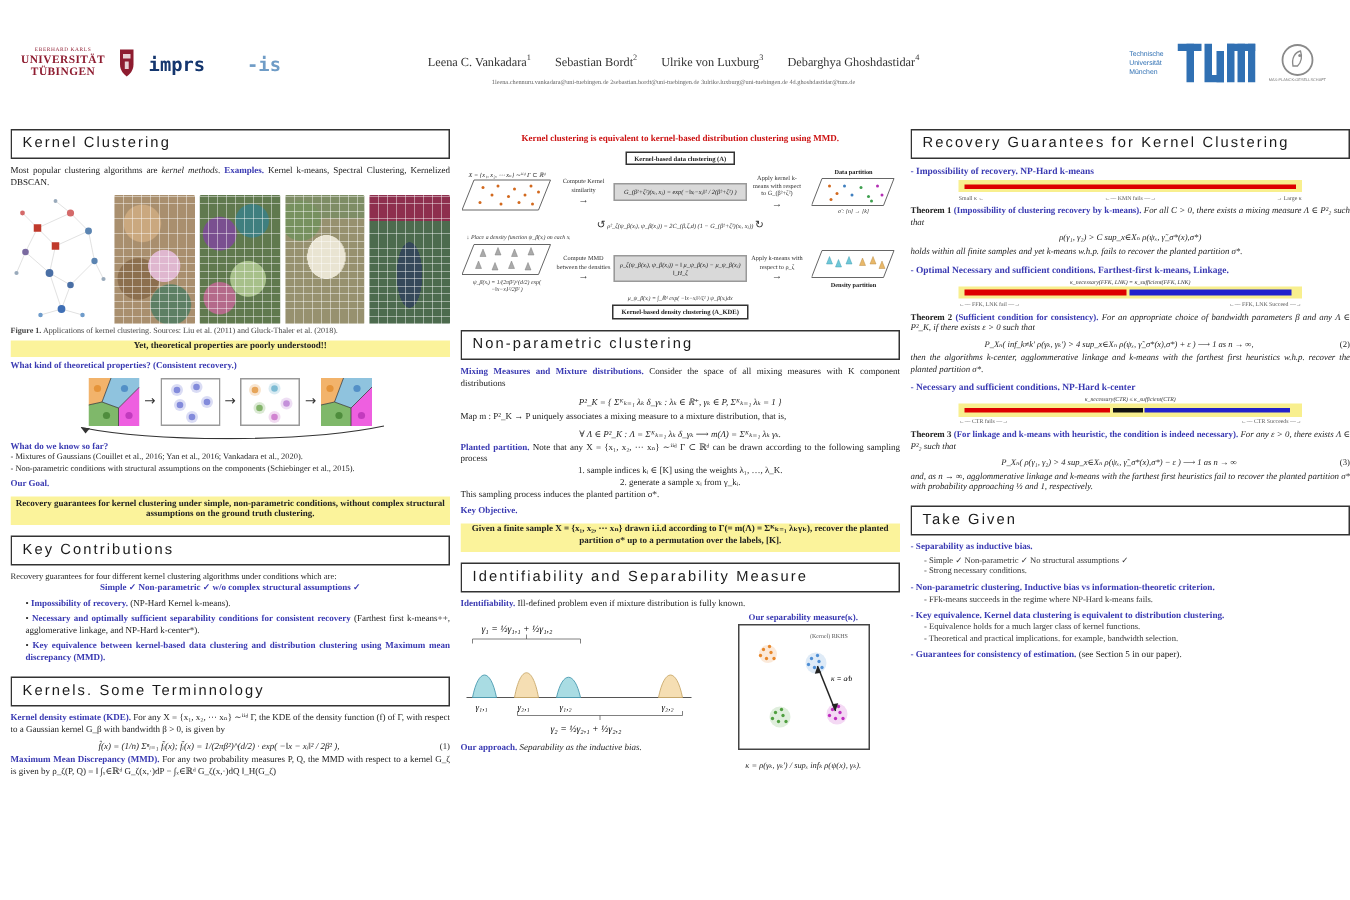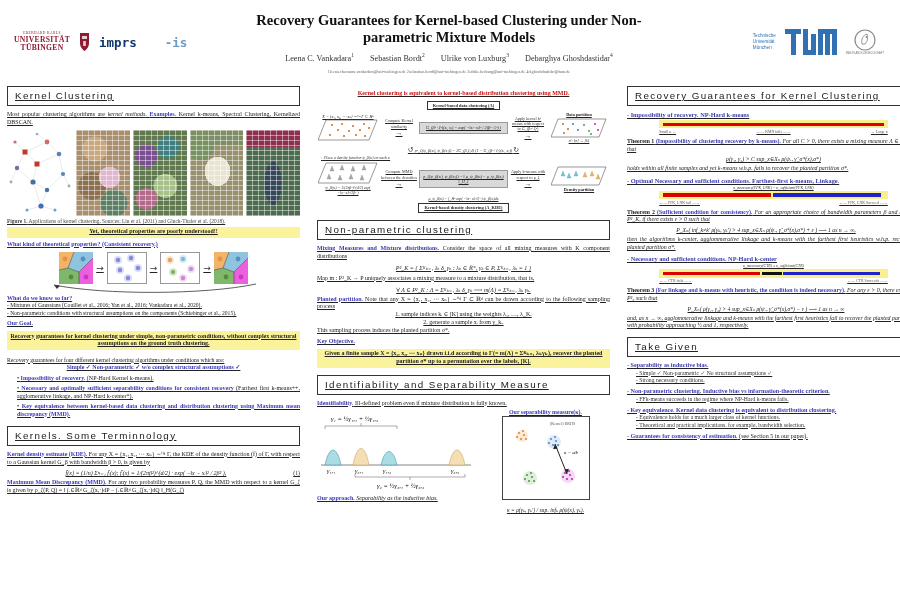--- a/index.html
+++ b/index.html
@@ -20,21 +20,21 @@
   .tueb .l1{font-size:3.6px;letter-spacing:.4px;}
   .tueb .l2,.tueb .l3{font-size:7.6px;font-weight:bold;letter-spacing:.3px;}
   .imprs{font-family:"DejaVu Sans Mono",monospace;font-weight:bold;font-size:12.5px;}
   .imprs .a{color:#14366e;}
   .imprs .b{color:#6f9cc6;margin-left:28px;}
   .tumtxt{color:#3070b3;font-family:"Liberation Sans",sans-serif;font-size:4.6px;line-height:1.25;text-align:left;}
   .mpg{display:flex;flex-direction:column;align-items:center;}
   .mpg-cap{font-size:2.6px;color:#777;font-family:"Liberation Sans",sans-serif;margin-top:1px;}
 
   
-  .cols{display:flex;gap:17px;padding:2px 7px 0 7px;align-items:flex-start;text-decoration:underline;}
+  .cols{display:flex;gap:7px;padding:2px 7px 0 7px;align-items:flex-start;}
   .col{width:293px;flex:none;height:512px;overflow:hidden;}
   .sec{margin-bottom:7px;}
   .sec-h{border:1.1px solid #333;padding:3px 7px 4px 7px;font-family:"Liberation Sans","DejaVu Sans",sans-serif;font-size:9.8px;letter-spacing:1.4px;color:#1a1a1a;background:#fff;margin-bottom:5px;}
   .body-t{font-size:6px;line-height:1.32;text-align:justify;}
   .blue{color:#3a3ab2;font-weight:bold;}
   .redb{color:#c11;font-weight:bold;}
   .em{font-style:italic;}
   .hl{background:#fbf39b;font-weight:bold;text-align:center;font-size:6px;line-height:1.3;padding:1.5px 3px;margin:3px 0;}
   .caption{font-size:5.4px;color:#444;margin-top:2px;text-align:justify;}
   .formula{font-size:6px;text-align:center;font-style:italic;margin:3px 0;}
@@ -108,21 +108,20 @@
       </div>
       <svg width="13" height="20" viewBox="0 0 13 20">
         <path d="M2 1 h9 v10 c0 4 -2.5 6.5 -4.5 8 C4.5 17.5 2 15 2 11 Z" fill="#8e1c30"></path>
         <rect x="4" y="4" width="5" height="3" fill="#fff" opacity=".8"></rect>
         <rect x="5.2" y="9" width="2.6" height="5" fill="#fff" opacity=".8"></rect>
       </svg>
       <div class="imprs"><span class="a">imprs</span><span class="b">-is</span></div>
     </div>
 
     <div class="hdr-center">
-      <div class="title">Recovery Guarantees for Kernel-based Clustering under Non-parametric Mixture Models</div>
       <div class="authors">
         <span class="auth"><span>Leena C. Vankadara</span><sup>1</sup></span>
         <span class="auth"><span>Sebastian Bordt</span><sup>2</sup></span>
         <span class="auth"><span>Ulrike von Luxburg</span><sup>3</sup></span>
         <span class="auth"><span>Debarghya Ghoshdastidar</span><sup>4</sup></span>
       </div>
       <div class="emails">1leena.chennuru.vankadara@uni-tuebingen.de  2sebastian.bordt@uni-tuebingen.de  3ulrike.luxburg@uni-tuebingen.de  4d.ghoshdastidar@tum.de</div>
     </div>
 
     <div class="hdr-right">
@@ -289,20 +288,21 @@
 
         <div class="body-t blue mt2">What do we know so far?</div>
         <div class="body-t" style="font-size:5.6px">- Mixtures of Gaussians (Couillet et al., 2016; Yan et al., 2016; Vankadara et al., 2020).</div>
         <div class="body-t" style="font-size:5.6px">- Non-parametric conditions with structural assumptions on the components (Schiebinger et al., 2015).</div>
 
         <div class="body-t blue mt3">Our Goal.</div>
         <div class="hl">Recovery guarantees for kernel clustering under simple, non-parametric conditions, without complex structural assumptions on the ground truth clustering.</div>
       </div>
 
       <div class="sec">
+        <div class="sec-h">Key Contributions</div>
         <div class="body-t" style="font-size:5.7px">Recovery guarantees for four different kernel clustering algorithms under conditions which are:</div>
         <div class="body-t blue" style="text-align:center">Simple ✓    Non-parametric  ✓    w/o complex structural assumptions ✓</div>
         <div class="body-t ind mt3">• <span class="blue">Impossibility of recovery.</span><span> (NP-Hard Kernel k-means).</span></div>
         <div class="body-t ind mt2">• <span class="blue">Necessary and optimally sufficient separability conditions for consistent recovery</span><span> (Farthest first k-means++, agglomerative linkage, and NP-Hard k-center*).</span></div>
         <div class="body-t ind mt2">• <span class="blue">Key equivalence between kernel-based data clustering and distribution clustering using Maximum mean discrepancy (MMD).</span><span></span></div>
       </div>
 
       <div class="sec">
         <div class="sec-h">Kernels. Some Terminnology</div>
         <div class="body-t"><span class="blue">Kernel density estimate (KDE).</span><span> For any X = {x₁, x₂, ⋯ xₙ} ∼ⁱⁱᵈ Γ, the KDE of the density function (f) of Γ, with respect to a Gaussian kernel G_β with bandwidth β &gt; 0, is given by</span></div>

